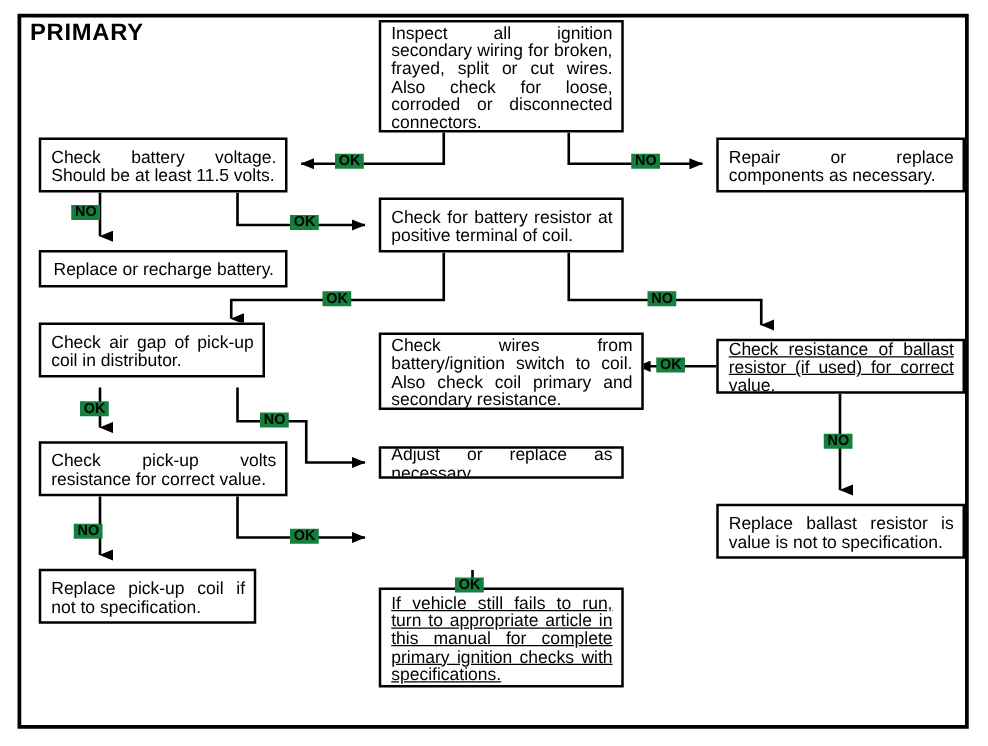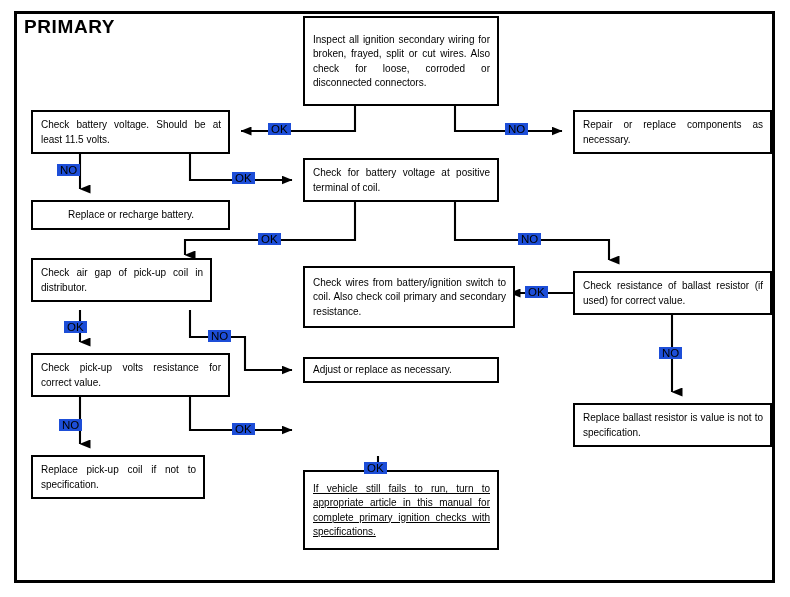--- a/index.html
+++ b/index.html
@@ -24,21 +24,21 @@
     font-weight:bold;
     letter-spacing:0.6px;
     color:#000;
   }
   .node{
     position:absolute;
     border:2px solid #000;
     box-sizing:border-box;
     background:#fff;
     color:#000;
-    font-size:10px;
+    font-size:14px;
     line-height:14.2px;
     text-align:justify;
     text-align-last:left;
     padding:5px 7px 4px 8px;
     display:flex;
     flex-direction:column;
     justify-content:center;
     overflow:hidden;
   }
   .node.center{ text-align:right; text-align-last:center; }
@@ -47,24 +47,25 @@
     pointer-events:none;
   }
   svg#wires line, svg#wires polyline{
     stroke:#000;stroke-width:2.1;fill:none;
     stroke-linecap:butt;stroke-linejoin:miter;
   }
   .edge-label{
     position:absolute;
     font-size:11.5px;
     color:#000;
-    background:#1d4ed8;
+    background:#15803d;
     padding:0 3px;
     line-height:12px;
     white-space:nowrap;
+    font-weight:bold;
   }
 </style>
 </head>
 <body>
 
 <div id="page">
 
   <div id="frame"></div>
 
   <div id="title">PRIMARY</div>
@@ -105,29 +106,29 @@
 
     <polyline points="378,456 378,483" marker-end="url(#ahd)"></polyline>
   </svg>
 
   <div class="node" style="left:303px;top:16px;width:196px;height:90px;">Inspect all ignition secondary wiring for broken, frayed, split or cut wires. Also check for loose, corroded or disconnected connectors.</div>
 
   <div class="node" style="left:31px;top:110px;width:199px;height:44px;">Check battery voltage. Should be at least 11.5 volts.</div>
 
   <div class="node" style="left:573px;top:110px;width:199px;height:44px;">Repair or replace components as necessary.</div>
 
-  <div class="node" style="left:303px;top:158px;width:196px;height:44px;">Check for battery voltage at positive terminal of coil.</div>
+  <div class="node" style="left:303px;top:158px;width:196px;height:44px;">Check for battery resistor at positive terminal of coil.</div>
 
   <div class="node center" style="left:31px;top:200px;width:199px;height:30px;">Replace or recharge battery.</div>
 
   <div class="node" style="left:31px;top:258px;width:181px;height:44px;">Check air gap of pick-up coil in distributor.</div>
 
   <div class="node" style="left:303px;top:266px;width:212px;height:62px;">Check wires from battery/ignition switch to coil. Also check coil primary and secondary resistance.</div>
 
-  <div class="node" style="left:573px;top:271px;width:199px;height:44px;">Check resistance of ballast resistor (if used) for correct value.</div>
+  <div class="node" style="left:573px;top:271px;width:199px;height:44px;text-decoration:underline;">Check resistance of ballast resistor (if used) for correct value.</div>
 
   <div class="node" style="left:31px;top:353px;width:199px;height:44px;">Check pick-up volts resistance for correct value.</div>
 
   <div class="node" style="left:303px;top:357px;width:196px;height:26px;">Adjust or replace as necessary.</div>
 
   <div class="node" style="left:573px;top:403px;width:199px;height:44px;">Replace ballast resistor is value is not to specification.</div>
 
 
   <div class="node" style="left:31px;top:455px;width:174px;height:44px;">Replace pick-up coil if not to specification.</div>
 

